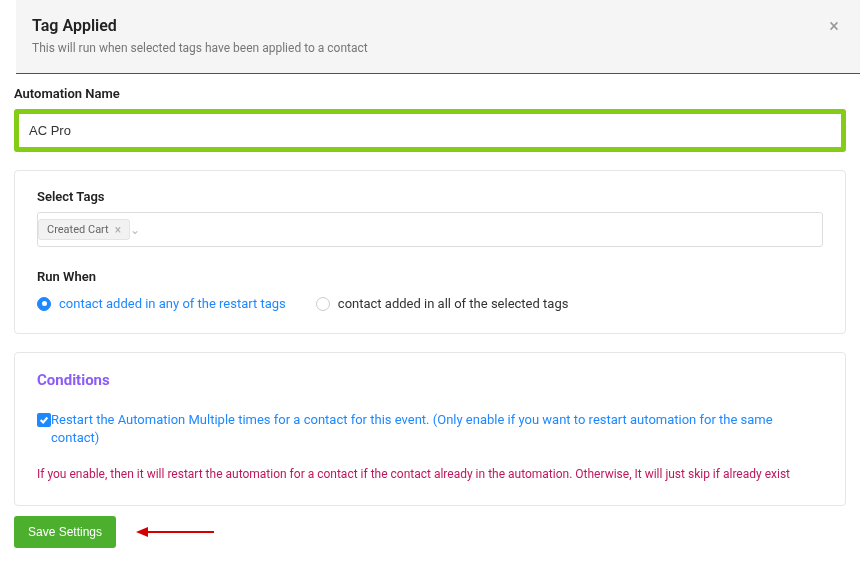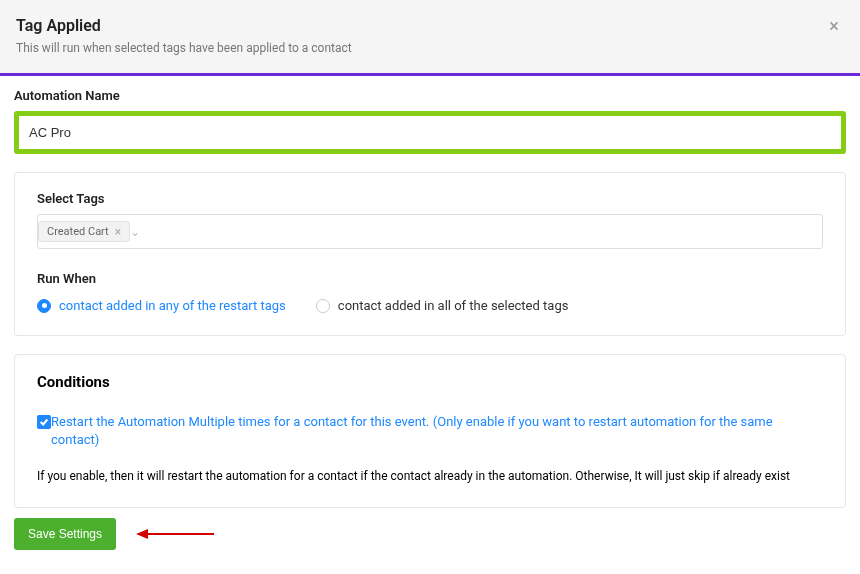--- a/index.html
+++ b/index.html
@@ -7,23 +7,24 @@
     font-family: -apple-system, BlinkMacSystemFont, "Segoe UI", Roboto, Helvetica, Arial, sans-serif;
     background: #ffffff;
     width: 860px;
     height: 574px;
     overflow: hidden;
     font-size: 13px;
     color: #333;
   }
   .header {
     background: #f5f5f5;
-    border-bottom: 3px solid #6d28d9;
+    border-bottom: 1px solid #6d28d9;
     padding: 16px 16px 18px 16px;
     position: relative;
+    margin-left: 16px;
   }
   .header h1 {
     font-size: 16px;
     font-weight: 600;
     color: #222;
     margin-bottom: 6px;
   }
   .header p {
     font-size: 12px;
     color: #777;
@@ -140,21 +141,21 @@
   }
   .radio-label-selected {
     color: #1e88ff;
   }
   .radio-label {
     color: #333;
   }
   .conditions-title {
     font-size: 15px;
     font-weight: 700;
-    color: #000000;
+    color: #8b5cf6;
     margin-bottom: 22px;
   }
   .checkbox-row {
     display: flex;
     align-items: flex-start;
     font-size: 13px;
   }
   .checkbox {
     width: 14px;
     height: 14px;
@@ -173,21 +174,21 @@
     stroke: #fff;
     stroke-width: 2.5;
     fill: none;
   }
   .checkbox-label {
     color: #1e88ff;
     line-height: 1.4;
   }
   .helper-text {
     font-size: 12px;
-    color: #000000;
+    color: #be185d;
     margin-top: 18px;
     line-height: 1.5;
   }
   .footer {
     padding: 10px 14px;
     display: flex;
     align-items: center;
     gap: 20px;
   }
   .btn-primary {

